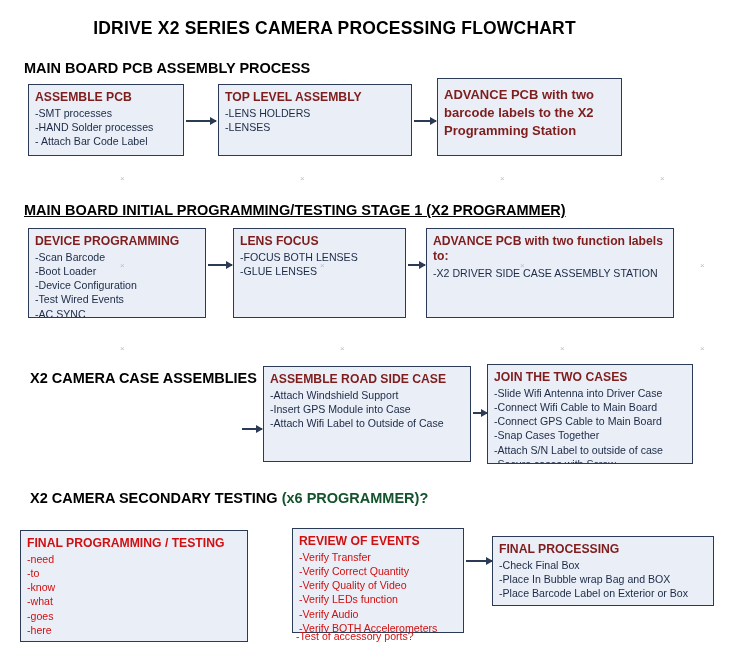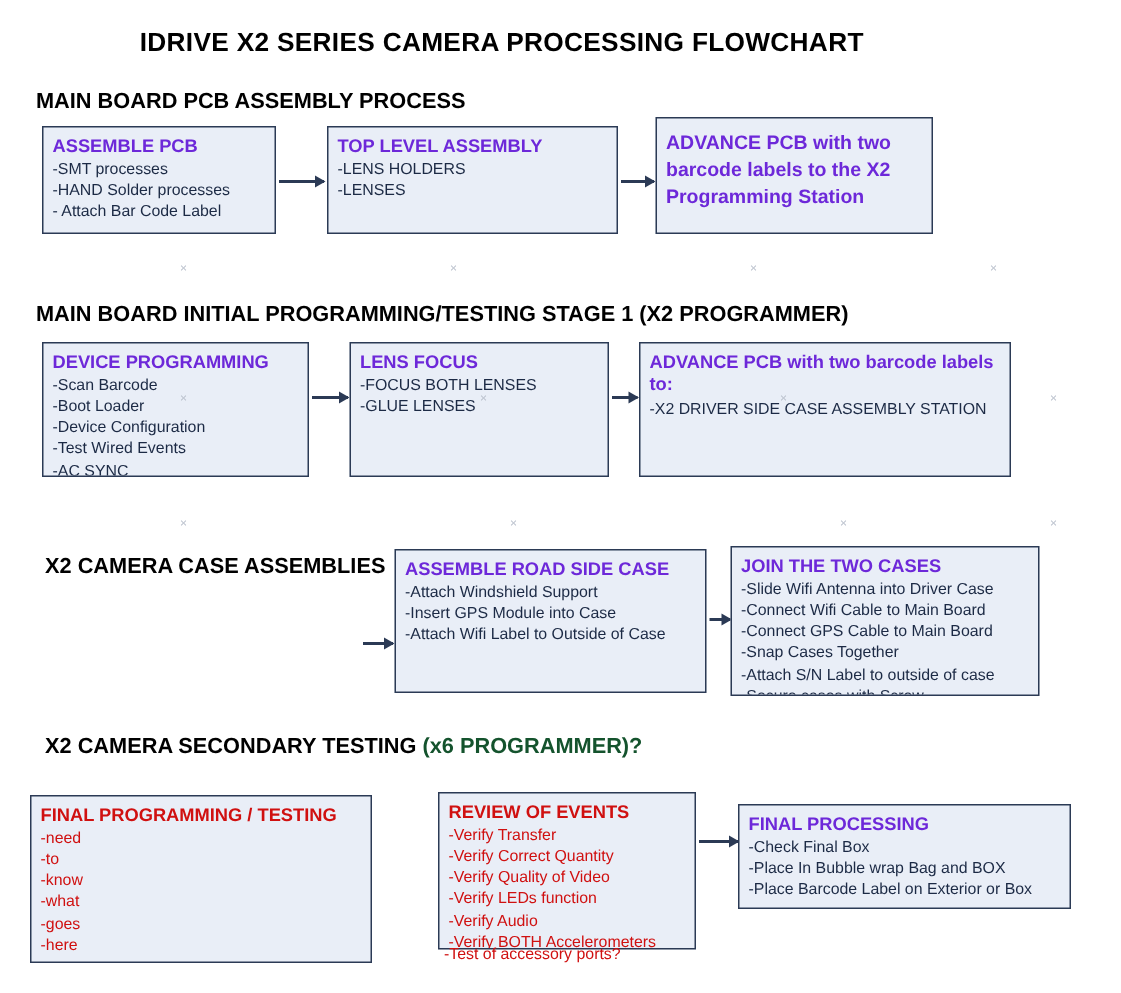--- a/index.html
+++ b/index.html
@@ -39,21 +39,21 @@
   .box {
     position: absolute;
     border: 1px solid #2b3a55;
     background: #e9eef7;
     padding: 5px 6px 4px 6px;
     overflow: hidden;
   }
   .box .hd {
     font-size: 12.2px;
     font-weight: bold;
-    color: #6d28d9;
+    color: #7f1d1d;
     margin-bottom: 1px;
     line-height: 1.25;
   }
   .box .ln {
     font-size: 10.6px;
     color: #1c2a45;
     line-height: 1.33;
     white-space: nowrap;
   }
 
@@ -111,21 +111,21 @@
     <div class="ln">-LENS HOLDERS</div>
     <div class="ln">-LENSES</div>
   </div>
 
   <div class="arrow" style="left:414px; top:120px; width:22px;"></div>
 
   <div class="box big" style="left:437px; top:78px; width:185px; height:78px; padding-top:7px;">
     <div class="hd" style="line-height:1.38;">ADVANCE PCB with two barcode labels to the X2 Programming Station</div>
   </div>
 
-  <div class="section-head" style="left:24px; top:202px;">MAIN BOARD INITIAL PROGRAMMING/TESTING STAGE 1 (X2 PROGRAMMER)</div>
+  <div class="section-head" style="left:24px; top:202px;text-decoration:underline;">MAIN BOARD INITIAL PROGRAMMING/TESTING STAGE 1 (X2 PROGRAMMER)</div>
 
   <div class="box" style="left:28px; top:228px; width:178px; height:90px;">
     <div class="hd">DEVICE PROGRAMMING</div>
     <div class="ln">-Scan Barcode</div>
     <div class="ln">-Boot Loader</div>
     <div class="ln">-Device Configuration</div>
     <div class="ln">-Test Wired Events</div>
     <div class="ln">-AC SYNC</div>
   </div>
 
@@ -133,21 +133,21 @@
 
   <div class="box" style="left:233px; top:228px; width:173px; height:90px;">
     <div class="hd">LENS FOCUS</div>
     <div class="ln">-FOCUS BOTH LENSES</div>
     <div class="ln">-GLUE LENSES</div>
   </div>
 
   <div class="arrow" style="left:408px; top:264px; width:17px;"></div>
 
   <div class="box" style="left:426px; top:228px; width:248px; height:90px;">
-    <div class="hd">ADVANCE PCB with two barcode labels to:</div>
+    <div class="hd">ADVANCE PCB with two function labels to:</div>
     <div class="ln">-X2 DRIVER  SIDE  CASE  ASSEMBLY STATION</div>
   </div>
 
   <div class="section-head" style="left:30px; top:370px;">X2 CAMERA CASE ASSEMBLIES</div>
 
 
   <div class="arrow" style="left:242px; top:428px; width:20px;"></div>
 
   <div class="box" style="left:263px; top:366px; width:208px; height:96px;">
     <div class="hd">ASSEMBLE ROAD SIDE CASE</div>

